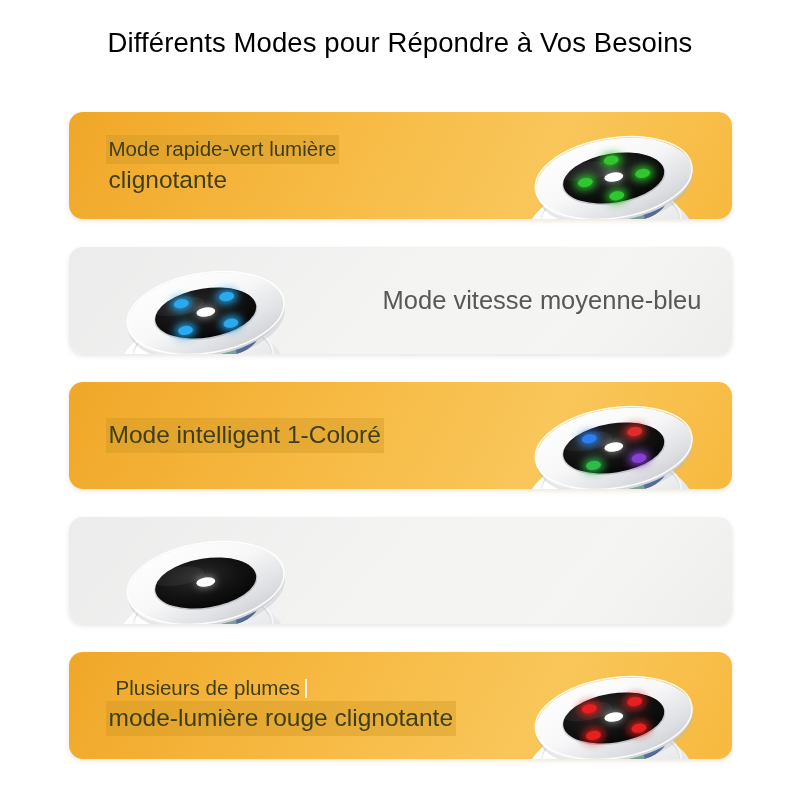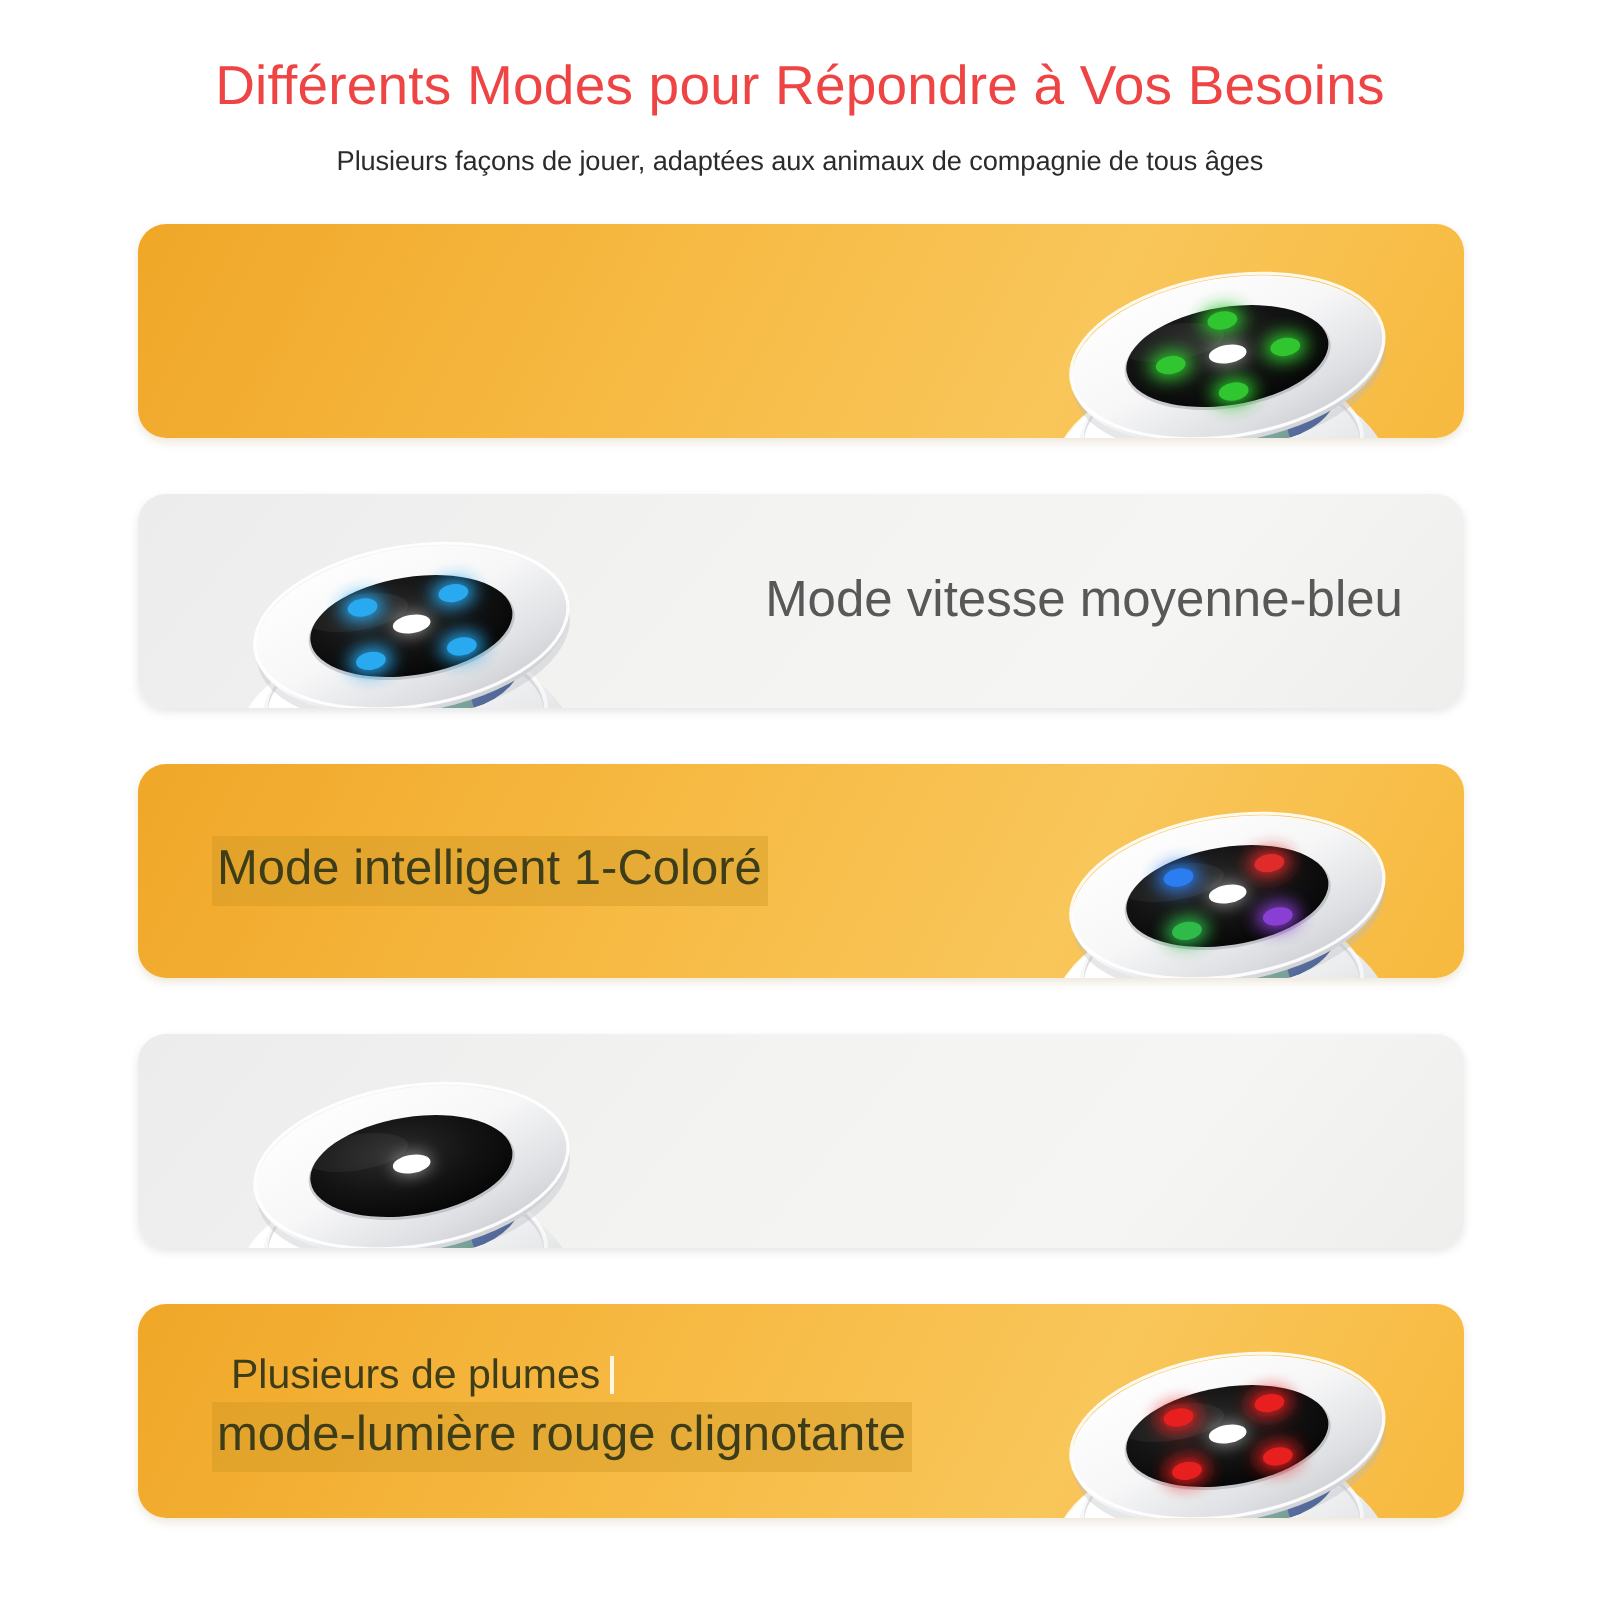--- a/index.html
+++ b/index.html
@@ -22,21 +22,21 @@
     background: #ffffff;
   }
 
   
   .header {
     text-align: center;
     padding-top: 26px;
   }
   .page-title {
     font-size: 27.5px;
-    color: #ef4444;
+    color: #000000;
     letter-spacing: .1px;
     font-weight: 400;
     line-height: 1.25;
     margin: 0;
   }
   .page-subtitle {
     font-size: 13.6px;
     color: #2b2b2b;
     margin: 13px 0 0 0;
     font-weight: 400;
@@ -136,21 +136,20 @@
 
   .device svg { display: block; width: 215px; height: 150px; }
 </style>
 </head>
 <body>
 
 <div class="page">
 
   <div class="header">
     <h1 class="page-title">Différents Modes pour Répondre à Vos Besoins</h1>
-    <p class="page-subtitle">Plusieurs façons de jouer, adaptées aux animaux de compagnie de tous âges</p>
   </div>
 
   <div class="cards" id="cards-container">
       <div class="card orange text-left">
         <div class="device">
   <svg viewBox="0 0 215 150" xmlns="http://www.w3.org/2000/svg" aria-hidden="true">
     <defs>
       <filter id="blurg0" x="-80%" y="-150%" width="260%" height="400%">
         <feGaussianBlur stdDeviation="4.2"></feGaussianBlur>
       </filter>
@@ -221,20 +220,24 @@
               <ellipse cx="136" cy="58" rx="7.5" ry="4.5" fill="#2fc62f"></ellipse>
       <ellipse cx="107" cy="57" rx="9.5" ry="4.6" fill="#ffffff"></ellipse>
       <ellipse cx="107" cy="57" rx="9.5" ry="4.6" fill="#ffffff" opacity=".6" filter="url(#blurg0)"></ellipse>
     </g>
 
     <g transform="translate(107,60) rotate(-9)">
       <path d="M -78 2 A 79 41 0 0 0 78 2 A 79 41 0 0 1 -78 2 Z" fill="#ffffff" opacity=".55"></path>
     </g>
   </svg>
         </div>
+        <div class="card-text orange">
+          <div><span class="tline small hl indent">Mode rapide-vert lumière</span></div>
+          <div><span class="tline big">clignotante</span></div>
+        </div>
       </div>
       <div class="card grey text-right">
         <div class="device">
   <svg viewBox="0 0 215 150" xmlns="http://www.w3.org/2000/svg" aria-hidden="true">
     <defs>
       <filter id="blurg1" x="-80%" y="-150%" width="260%" height="400%">
         <feGaussianBlur stdDeviation="4.2"></feGaussianBlur>
       </filter>
       <linearGradient id="domeg1" x1="0" y1="0" x2="1" y2="1">
         <stop offset="0%" stop-color="#ffffff"></stop>

